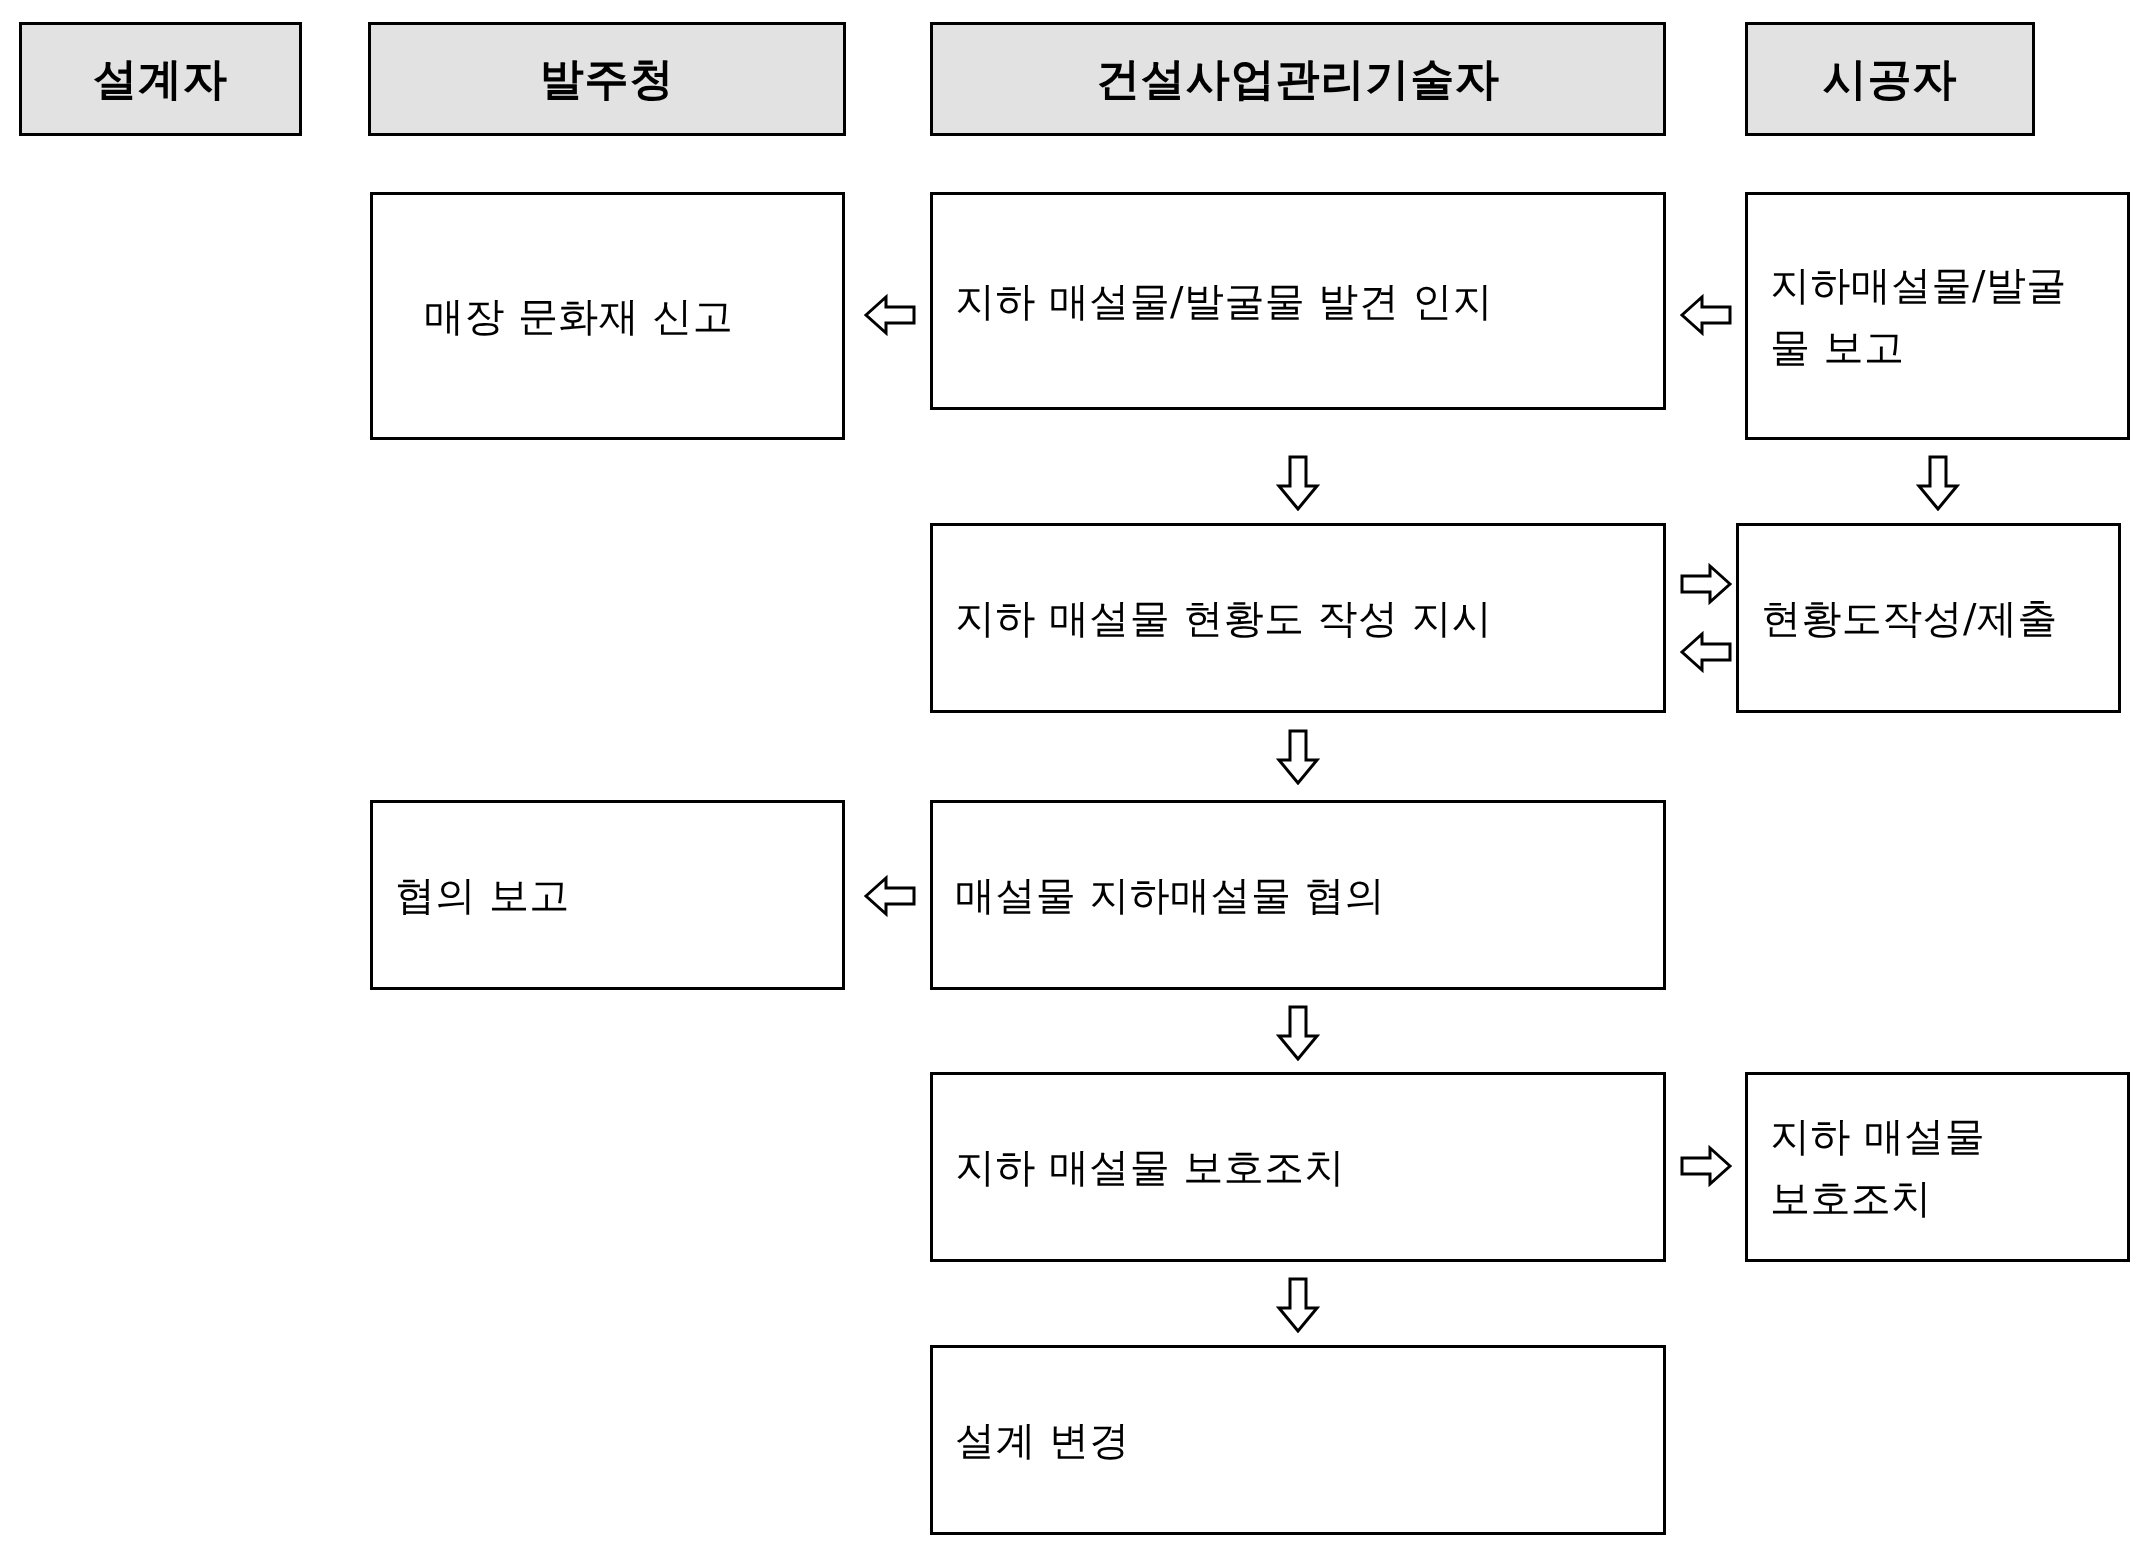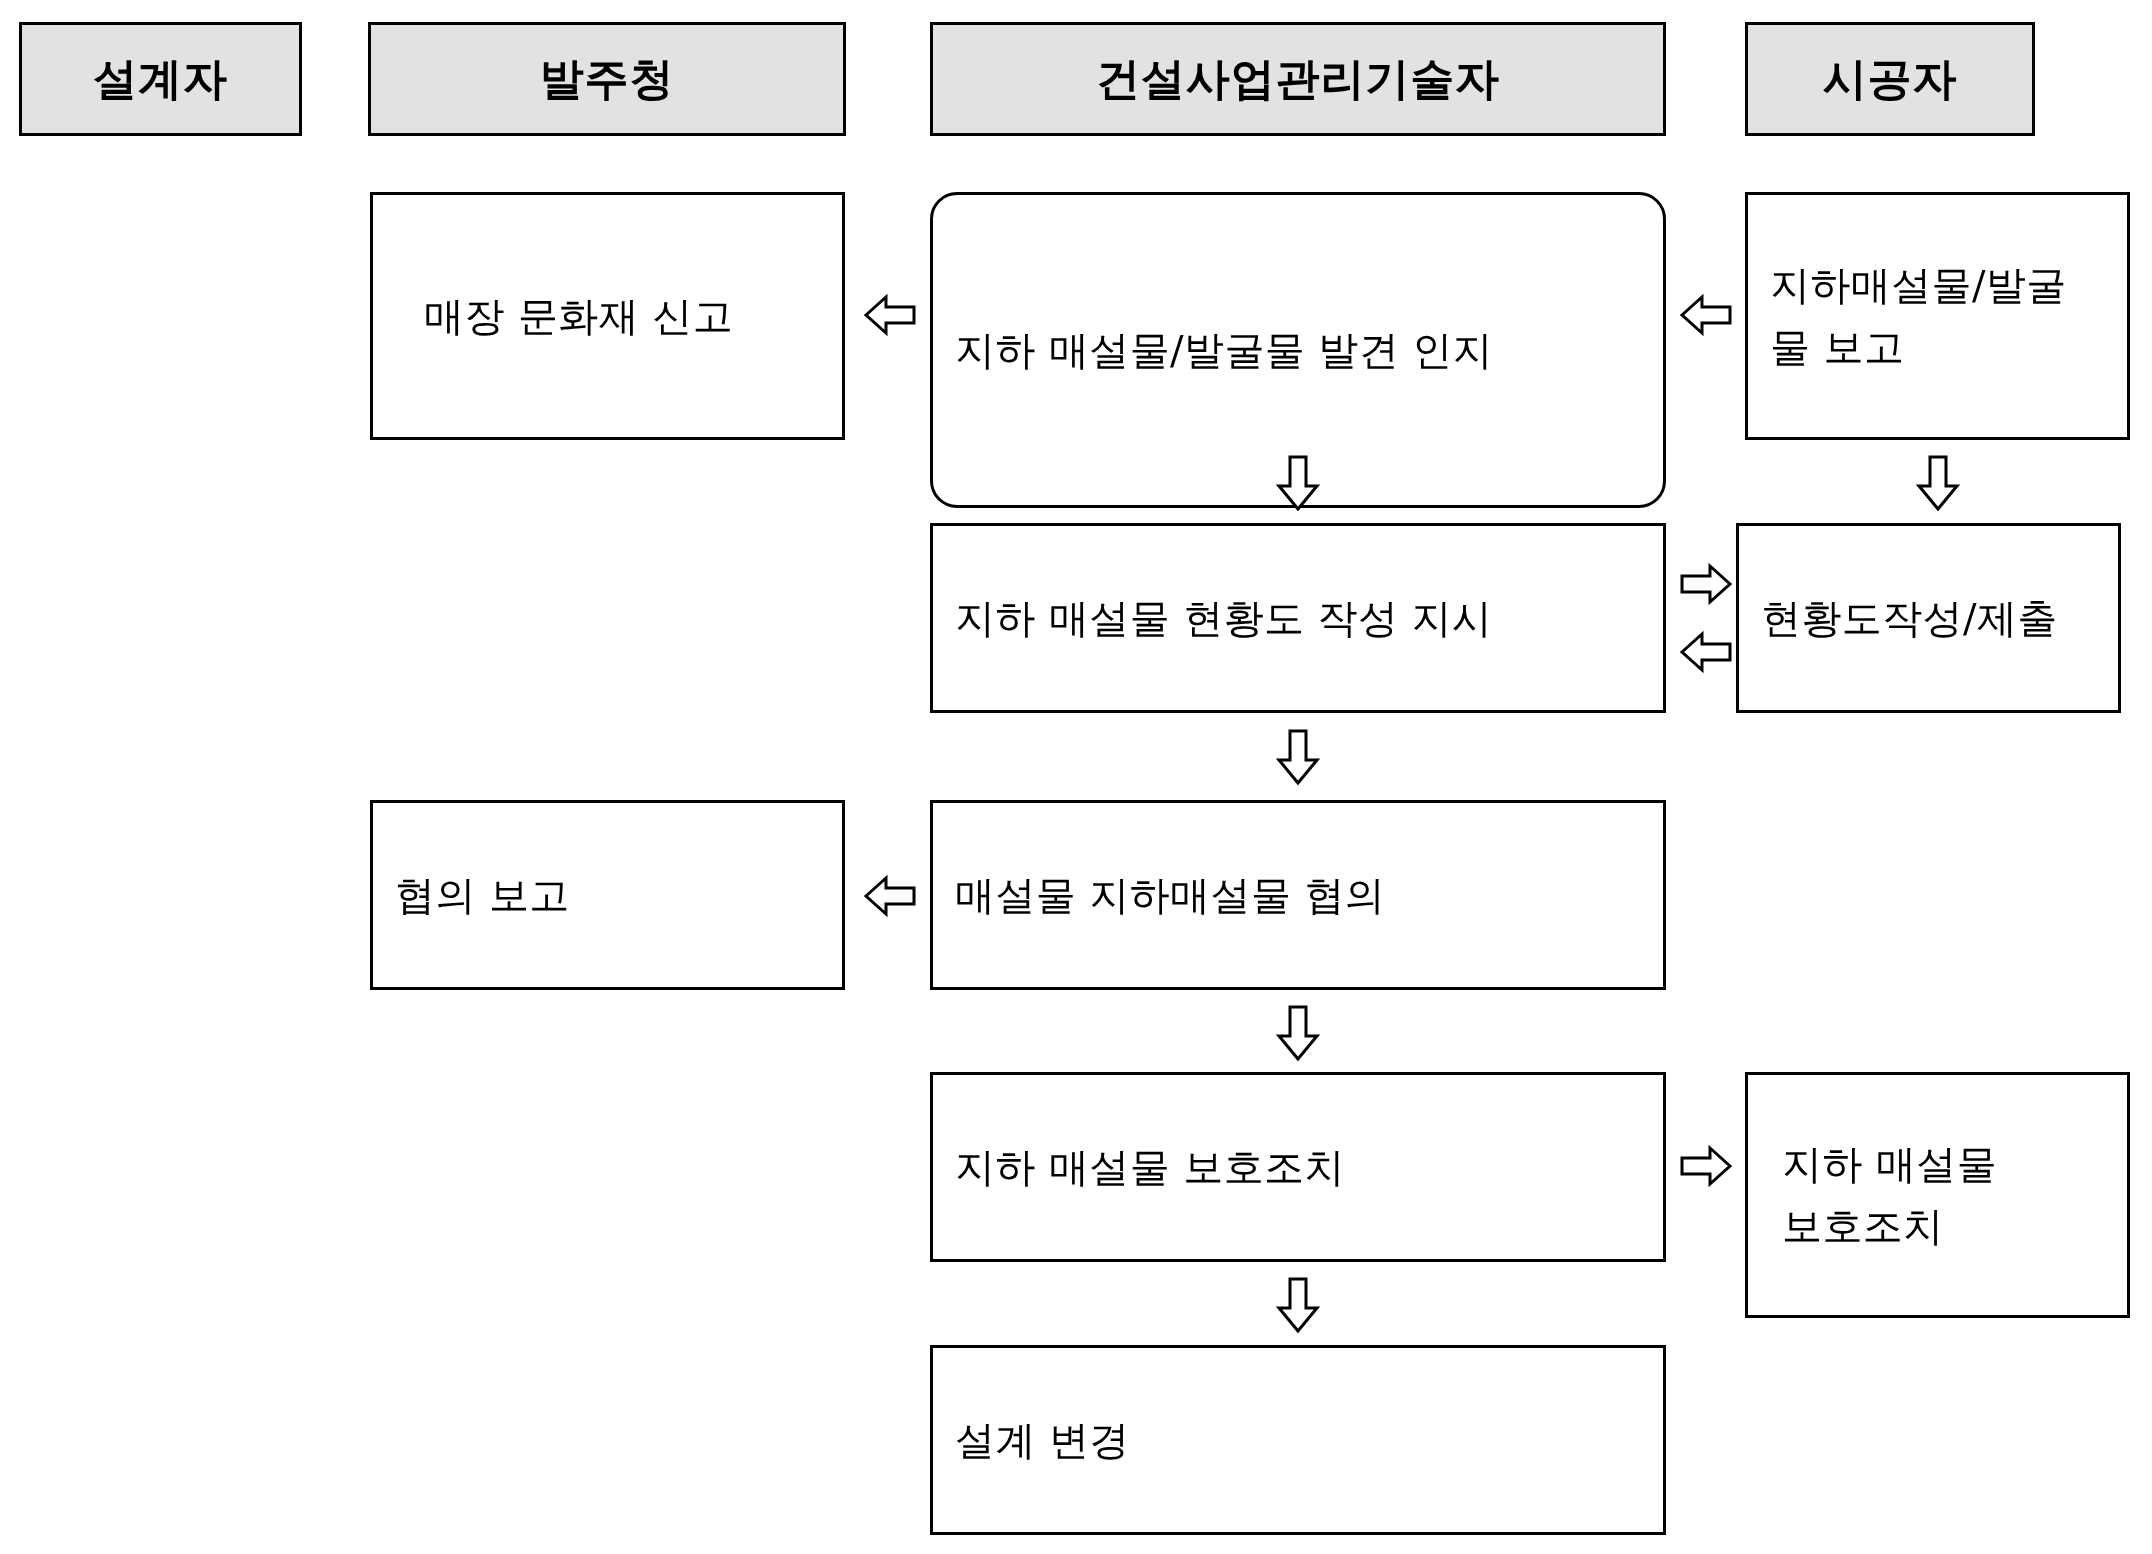--- a/index.html
+++ b/index.html
@@ -91,21 +91,21 @@
   </div>
 
   <div class="lane-header fs-hdr" style="left:1745px; top:22px; width:290px; height:114px;">
     <span>시공자</span>
   </div>
 
   <div class="node fs-body" style="left:370px; top:192px; width:475px; height:248px;padding-left:29px;">
     <span class="node-text">매장 문화재 신고</span>
   </div>
 
-  <div class="node fs-body" style="left:930px; top:192px; width:736px; height:316px;border-radius:27px;">
+  <div class="node fs-body" style="left:930px; top:192px; width:736px; height:218px;">
     <span class="node-text">지하 매설물/발굴물 발견 인지</span>
   </div>
 
   <div class="node fs-body" style="left:1745px; top:192px; width:385px; height:248px;">
     <span class="node-text">지하매설물/발굴
 물 보고</span>
   </div>
 
   <div class="arrow" style="left:862px; top:285px; width:56px; height:60px;">
     <svg width="52" height="44" viewBox="0 0 52 44" aria-hidden="true">
@@ -174,21 +174,21 @@
   <div class="arrow" style="left:1268px; top:1002px; width:60px; height:62px;">
     <svg width="44" height="56" viewBox="0 0 44 56" aria-hidden="true">
       <path d="M22 54 L3 31 L14 31 L14 2 L30 2 L30 31 L41 31 Z" fill="#ffffff" stroke="#000000" stroke-width="3" stroke-linejoin="miter"></path>
     </svg>
   </div>
 
   <div class="node fs-body" style="left:930px; top:1072px; width:736px; height:190px;">
     <span class="node-text">지하 매설물 보호조치</span>
   </div>
 
-  <div class="node fs-body" style="left:1745px; top:1072px; width:385px; height:246px;padding-left:12px;">
+  <div class="node fs-body" style="left:1745px; top:1072px; width:385px; height:190px;">
     <span class="node-text">지하 매설물
 보호조치</span>
   </div>
 
   <div class="arrow" style="left:1676px; top:1138px; width:60px; height:56px;">
     <svg width="52" height="44" viewBox="0 0 52 44" aria-hidden="true">
       <path d="M50 22 L30 4 L30 14 L2 14 L2 30 L30 30 L30 40 Z" fill="#ffffff" stroke="#000000" stroke-width="3" stroke-linejoin="miter"></path>
     </svg>
   </div>
 

